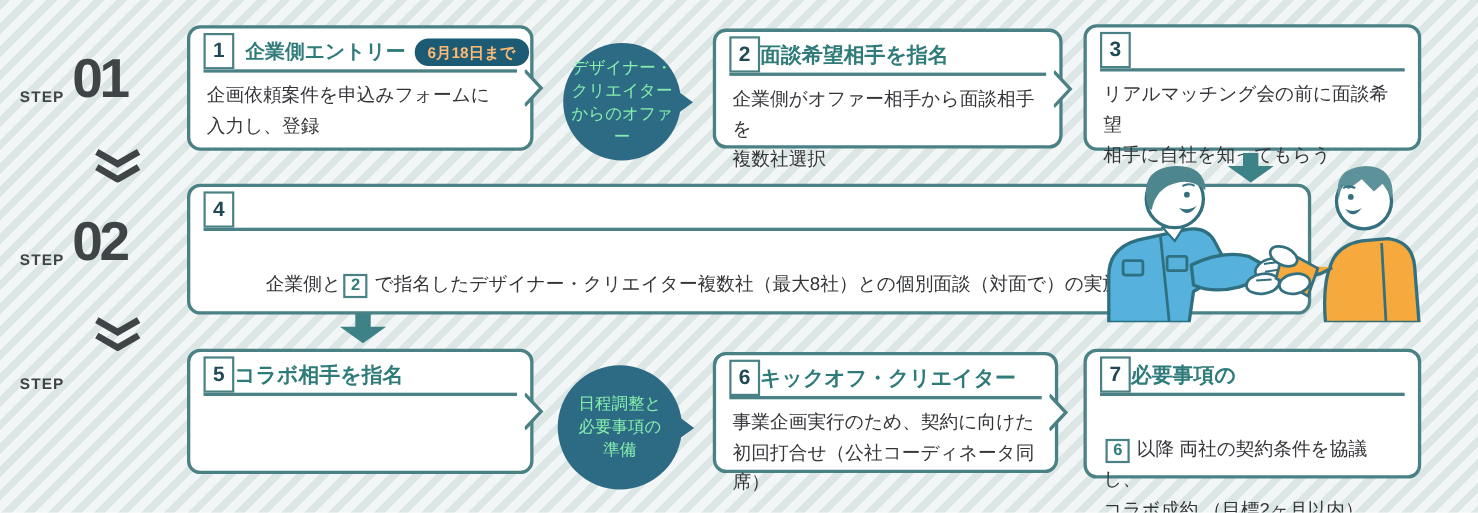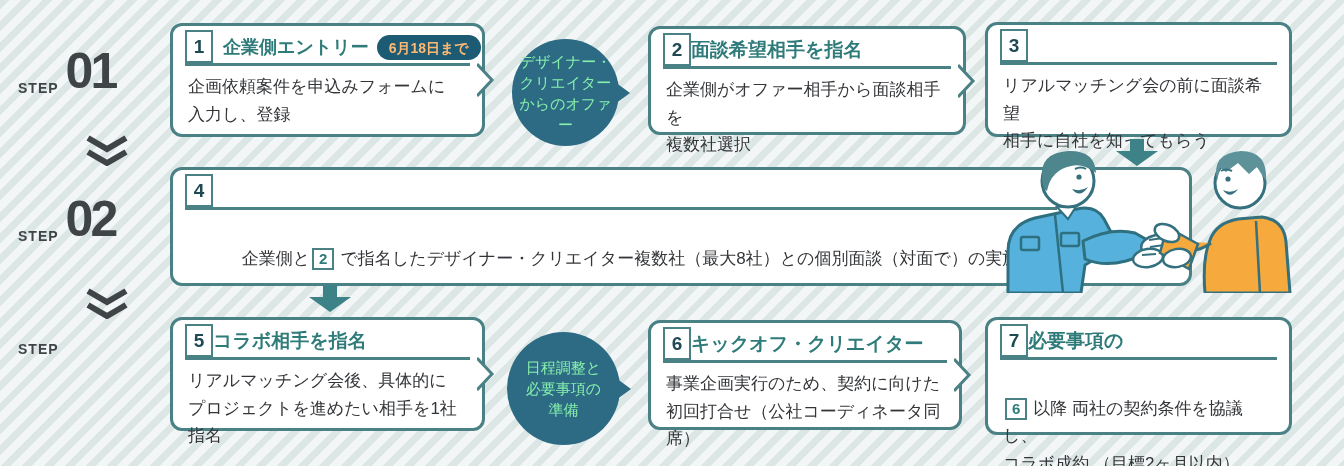--- a/index.html
+++ b/index.html
@@ -185,22 +185,20 @@
   <svg class="arrow-down z3" style="left:309px; top:285px;" width="42" height="27">
     <rect x="14" y="0" width="14" height="13" fill="#3d8287"></rect>
     <polygon points="0,12 42,12 21,27" fill="#3d8287"></polygon>
   </svg>
 
   <div class="card" style="left:170px; top:317px; width:315px; height:114px;">
     <div class="card-head">
       <span class="numbox">5</span>
       <span class="card-title">コラボ相手を指名</span>
     </div>
-    <div class="card-body">リアルマッチング会後、具体的に
-プロジェクトを進めたい相手を1社指名</div>
     <svg class="notch" width="20" height="40">
       <polygon points="0,4 15,20 0,36" fill="#ffffff"></polygon>
       <polyline points="0,4 15,20 0,36" fill="none" stroke="#4a8185" stroke-width="3"></polyline>
     </svg>
   </div>
 
   <div class="bubble" style="left:507px; top:332px; width:113px; height:113px;">日程調整と
 必要事項の
 準備</div>
 

